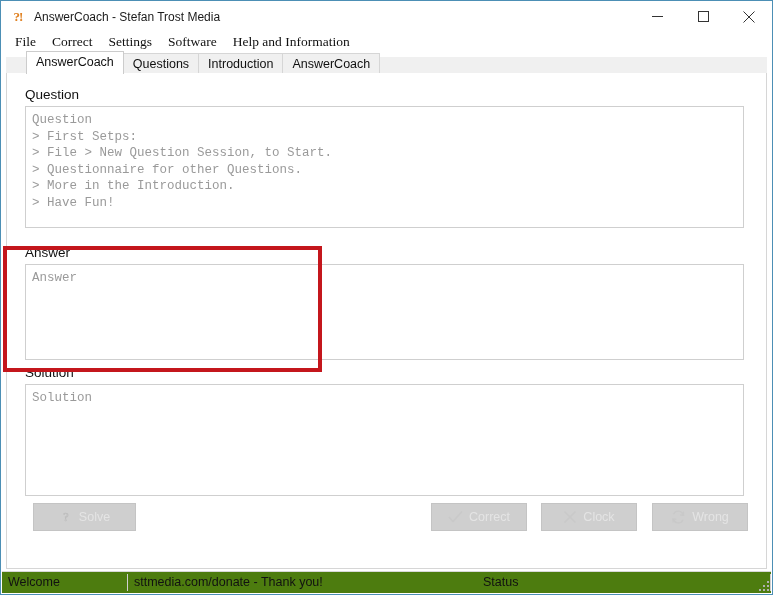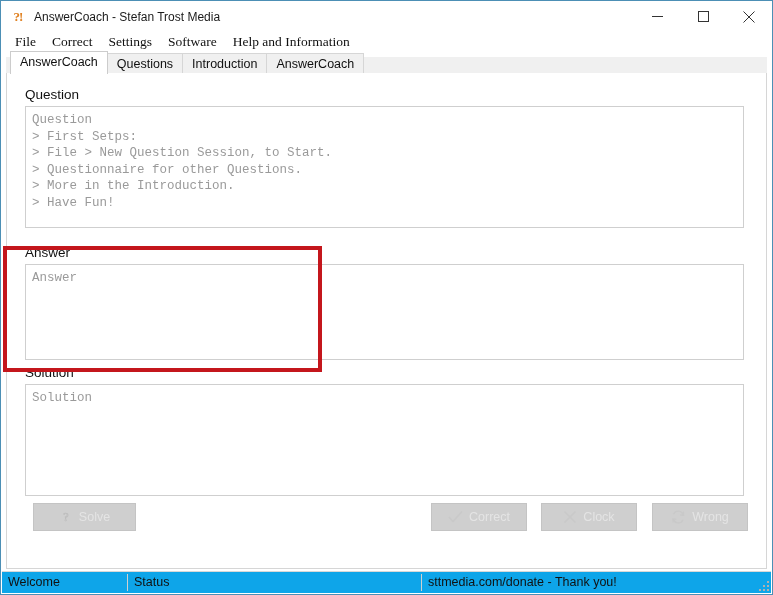--- a/index.html
+++ b/index.html
@@ -90,21 +90,21 @@
     position: relative;
     margin: 3px 5px 0 5px;
     height: 520px;
     box-sizing: border-box;
   }
   .tabstrip {
     position: relative;
     height: 16px;
     display: flex;
     align-items: flex-end;
-    padding-left: 4px;
+    padding-left: 20px;
     background: #f0f0f0;
     z-index: 2;
   }
   .tab {
     font-size: 12.5px;
     color: #101010;
     height: 20px;
     line-height: 20px;
     padding: 0 9px;
     box-sizing: border-box;
@@ -196,21 +196,21 @@
   #btn-clock   { right: 120px; width: 96px; }
   #btn-wrong   { right: 9px;  width: 96px; }
 
   
   .statusbar {
     position: absolute;
     left: 1px;
     right: 1px;
     bottom: 1px;
     height: 21px;
-    background: #0ea5e9;
+    background: #4d7c0f;
     border-top: 1px solid #d8d8d8;
     display: flex;
     align-items: center;
     font-size: 12.5px;
     color: #111111;
   }
   .st-cell {
     height: 21px;
     line-height: 21px;
     padding-left: 6px;
@@ -356,22 +356,22 @@
 
       </div>
 
     </div>
   </div>
 
   <div class="annot-box"></div>
 
   <div class="statusbar">
     <div class="st-cell sep" id="st-welcome">Welcome</div>
+    <div class="st-cell" id="st-donate">sttmedia.com/donate - Thank you!</div>
     <div class="st-cell sep" id="st-status">Status</div>
-    <div class="st-cell" id="st-donate">sttmedia.com/donate - Thank you!</div>
     <div class="grip">
       <i style="right:0;bottom:0"></i>
         <i style="right:4px;bottom:0"></i>
         <i style="right:8px;bottom:0"></i>
       <i style="right:0;bottom:4px"></i>
         <i style="right:4px;bottom:4px"></i>
       <i style="right:0;bottom:8px"></i>
     </div>
   </div>
 

